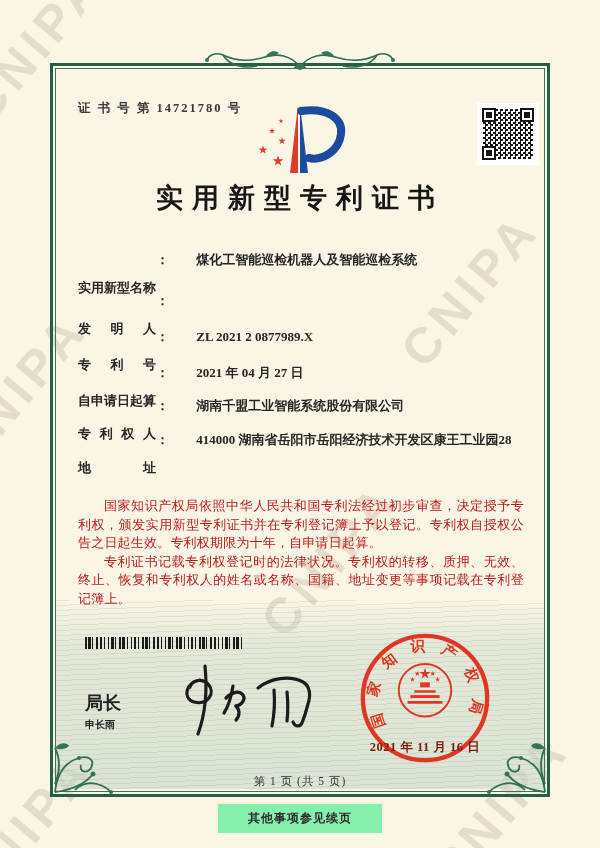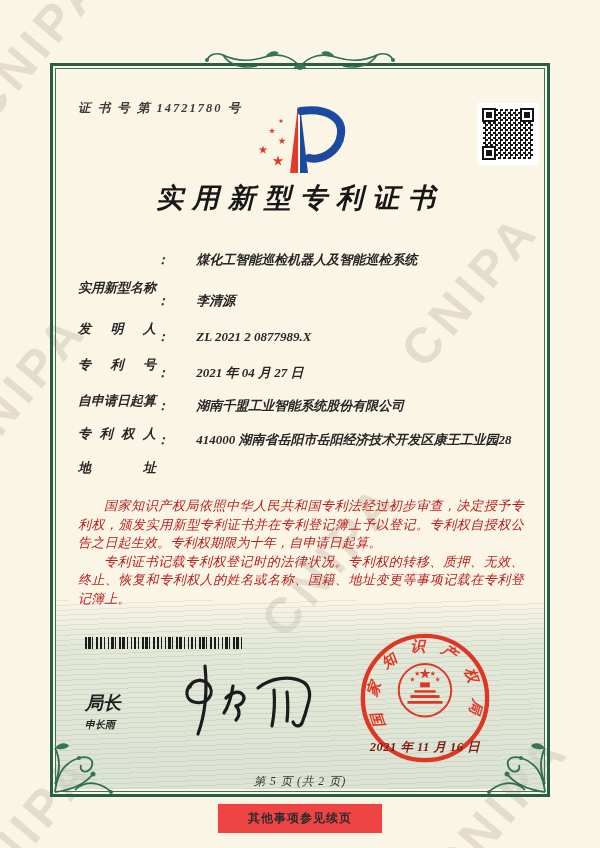--- a/index.html
+++ b/index.html
@@ -20,21 +20,21 @@
   .frame{position:absolute;left:50px;top:63px;width:494px;height:728px;
     border:3px solid #265e46;z-index:3;pointer-events:none;}
   .frame-inner{position:absolute;inset:2px;border:1px solid #3a7258;}
   
   .texture{
     position:absolute;left:55px;top:600px;width:490px;height:189px;z-index:1;
     background:
       repeating-linear-gradient(178deg, rgba(90,140,110,.14) 0 1px, rgba(0,0,0,0) 1px 5px),
       linear-gradient(to bottom, rgba(205,220,205,0) 0, rgba(200,216,200,.45) 45px, rgba(196,213,198,.55) 100%);
   }
-  .content{position:absolute;inset:0;z-index:2;font-style:italic;}
+  .content{position:absolute;inset:0;z-index:2;}
   .cert-no{position:absolute;left:78px;top:100px;font-size:12.5px;letter-spacing:2px;color:#3a3a3a;font-weight:600;}
   .logo{position:absolute;left:253px;top:97px;width:96px;height:80px;}
   .qr{position:absolute;left:477px;top:103px;width:62px;height:62px;background:#fff;}
   .qr-mod{position:absolute;inset:6px;background-image:repeating-conic-gradient(#141414 0% 25%, #ffffff 0% 50%);background-size:5px 5px;}
   .qr-f{position:absolute;width:14px;height:14px;border:2.5px solid #141414;background:#fff;box-sizing:border-box;}
   .qr-f::after{content:"";position:absolute;inset:2px;background:#141414;}
   .qr-f.tl{left:5px;top:5px;} .qr-f.tr{right:5px;top:5px;} .qr-f.bl{left:5px;bottom:5px;}
   .title{position:absolute;left:0;width:600px;top:180px;text-align:center;
     font-size:27px;font-weight:700;letter-spacing:9px;box-sizing:border-box;color:#171717;}
   .row{position:absolute;left:78px;font-size:13px;font-weight:600;color:#262626;}
@@ -53,21 +53,21 @@
   .signature{position:absolute;left:170px;top:660px;width:150px;height:80px;}
   .seal{position:absolute;left:357px;top:630px;width:136px;height:136px;opacity:.95;}
   .seal-date{position:absolute;left:363px;top:739px;width:124px;text-align:center;
     font-size:12.5px;font-weight:700;color:#7d1a0e;letter-spacing:.5px;}
   .ornament-top{position:absolute;left:205px;top:47px;width:190px;height:34px;z-index:4;}
   .corner{position:absolute;width:62px;height:54px;z-index:4;}
   .corner.br{left:485px;top:740px;}
   .corner.bl{left:53px;top:740px;transform:scaleX(-1);}
   .page-info{position:absolute;left:0;width:600px;top:774px;text-align:center;font-size:11.5px;letter-spacing:1px;color:#333;}
   .cont-note{position:absolute;left:50%;transform:translateX(-50%);top:804px;
-    background:#ef4444;padding:6px 30px;font-size:12px;font-weight:600;letter-spacing:1px;color:#2c2c2c;
+    background:#86efac;padding:6px 30px;font-size:12px;font-weight:600;letter-spacing:1px;color:#2c2c2c;
     box-shadow:0 0 4px rgba(0,0,0,.05);}
 </style>
 </head>
 <body>
 
 <div class="page">
 
   <span class="wm" style="left:35px;top:45px;">CNIPA</span>
   <span class="wm" style="left:470px;top:290px;">CNIPA</span>
   <span class="wm" style="left:18px;top:390px;">CNIPA</span>
@@ -107,21 +107,20 @@
     <div class="title">实用新型专利证书</div>
 
     <div class="row" style="top:251px;">
       <span class="lbl">实用新型名称</span><span class="colon">：</span>
       <span class="val">煤化工智能巡检机器人及智能巡检系统</span>
     </div>
 
     <div class="row" style="top:292px;">
       <span class="lbl">发明人</span><span class="colon">：</span>
       <span class="val">
-        <span style="display:block;">李清源</span>
       </span>
     </div>
 
     <div class="row" style="top:328px;">
       <span class="lbl">专利号</span><span class="colon">：</span>
       <span class="val">ZL 2021 2 0877989.X</span>
     </div>
 
     <div class="row" style="top:364px;">
       <span class="lbl">自申请日起算</span><span class="colon">：</span>
@@ -181,21 +180,21 @@
         <use href="#sstar" transform="translate(78,45) scale(2.8)"></use>
         <use href="#sstar" transform="translate(83,51) scale(2.8)"></use>
         <path d="M65,54 h10 v5 h-10 z"></path>
         <path d="M59,62 h22 v2.5 h-22 z"></path>
         <path d="M55,67 h30 v3 h-30 z"></path>
         <path d="M52,73 h36 v3 h-36 z"></path>
       </g>
     </svg>
     <div class="seal-date">2021 年 11 月 16 日</div>
 
-    <div class="page-info">第 5 页 (共 2 页)</div>
+    <div class="page-info">第 1 页 (共 5 页)</div>
   </div>
 
   <div class="frame">
     <div class="frame-inner"></div>
   </div>
 
   <svg class="ornament-top" viewBox="0 0 190 34">
     <g fill="none" stroke="#2f6e52" stroke-width="1.6">
       <path d="M95,20 C86,8 72,6 60,10 C44,15 30,14 18,8 C10,5 4,8 2,13"></path>
       <path d="M95,20 C104,8 118,6 130,10 C146,15 160,14 172,8 C180,5 186,8 188,13"></path>

